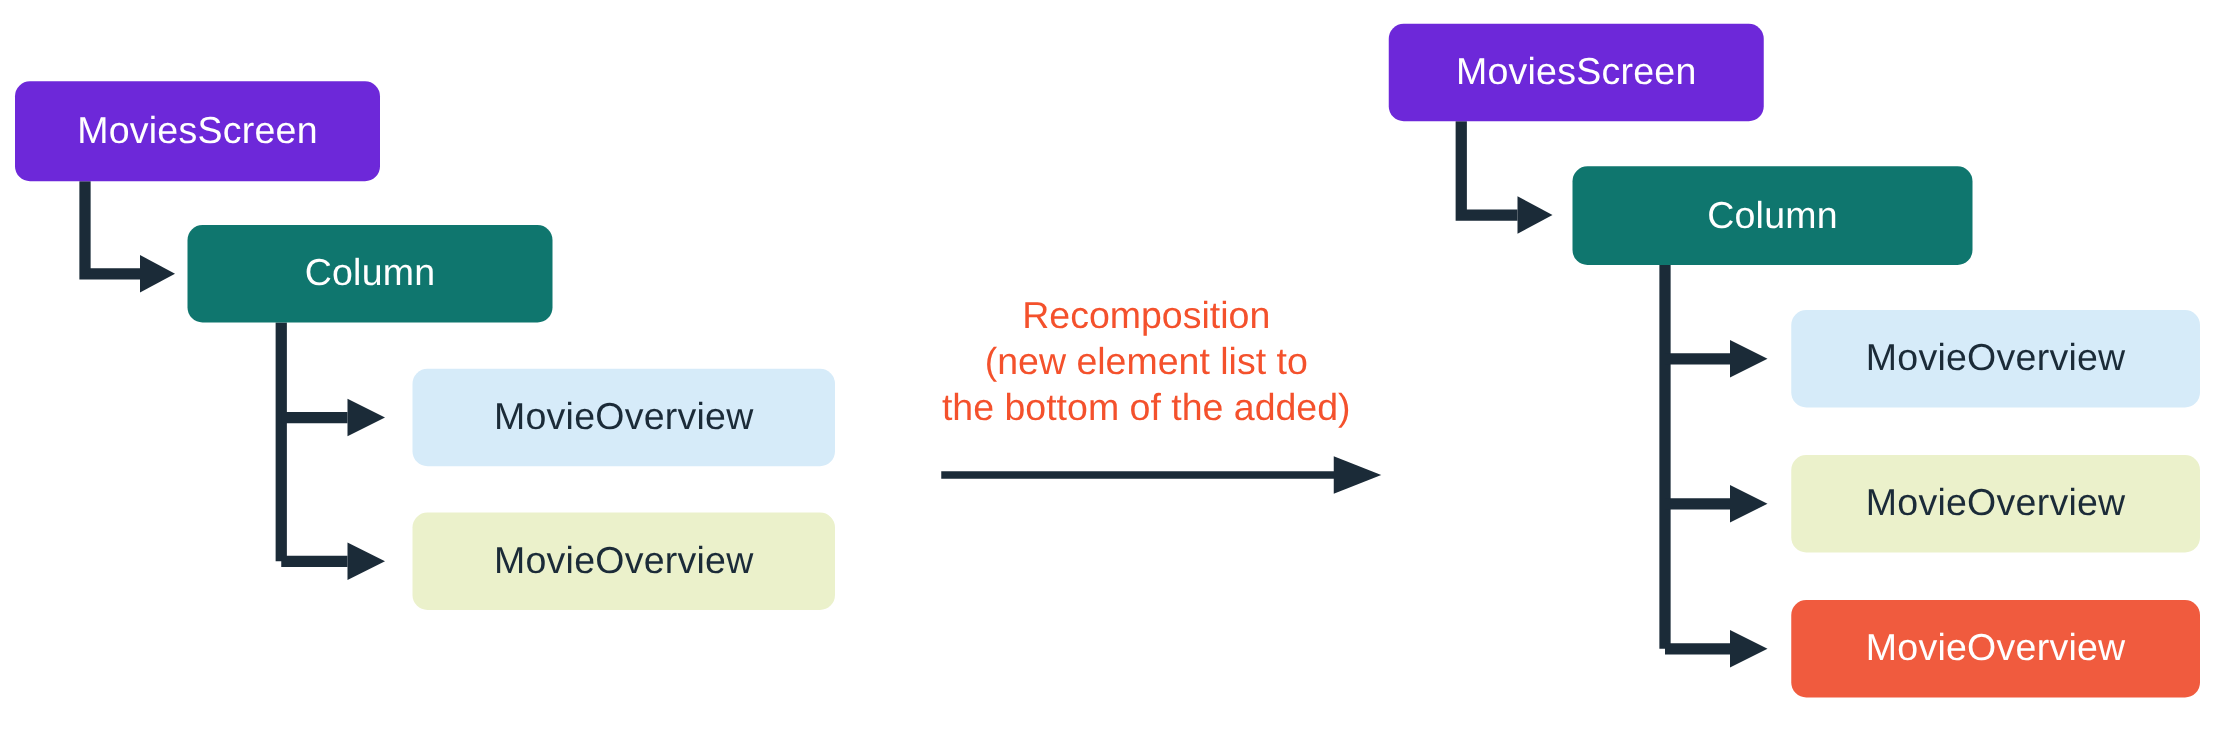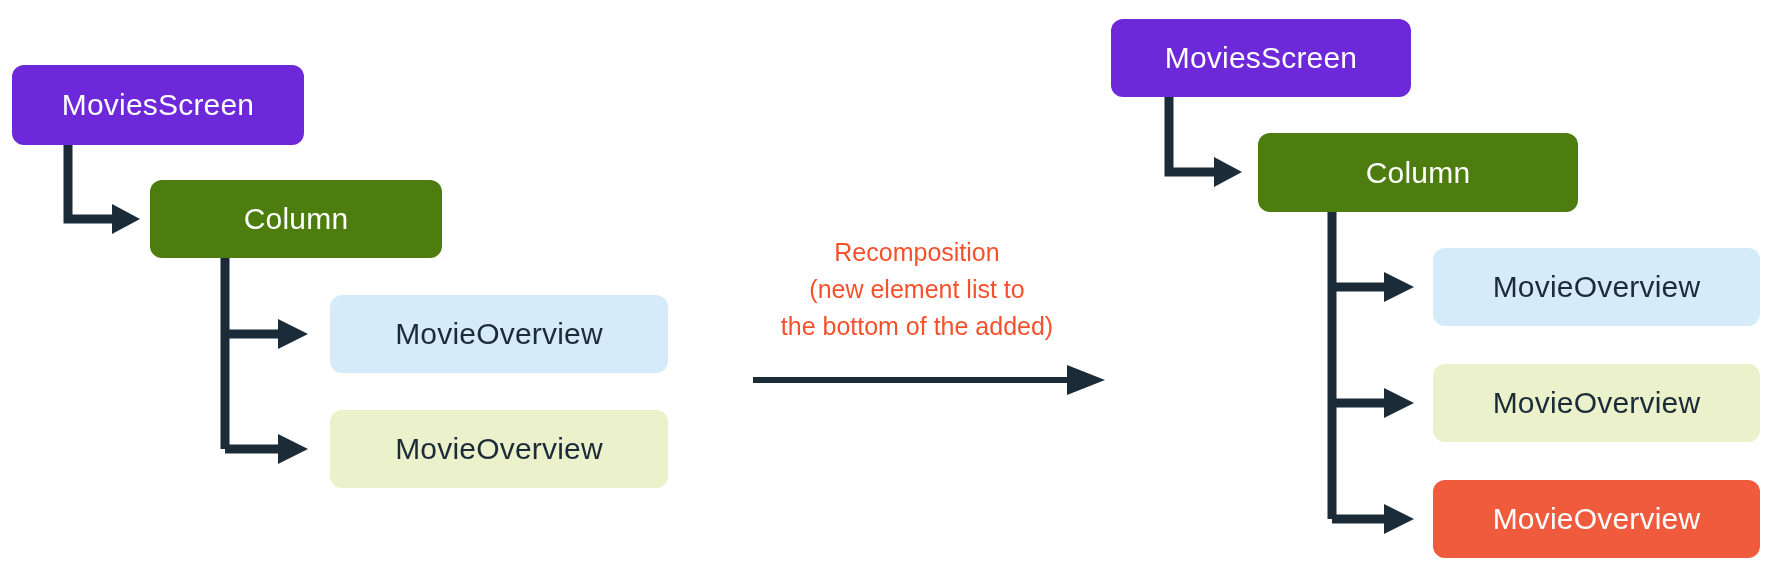--- a/index.html
+++ b/index.html
@@ -17,21 +17,21 @@
     display: flex;
     align-items: center;
     justify-content: center;
     border-radius: 12px;
     font-size: 30px;
     font-weight: 400;
     letter-spacing: 0.2px;
     white-space: nowrap;
   }
   .node-root      { background: #6d28d9; color: #ffffff; }
-  .node-container { background: #4d7c0f; color: #ffffff; }
+  .node-container { background: #0f766e; color: #ffffff; }
   .node-child-a   { background: #D6EBF9; color: #1B2B38; }
   .node-child-b   { background: #EBF1CB; color: #1B2B38; }
   .node-child-new { background: #F05B3E; color: #ffffff; }
 
   
   .l-root  { left: 12px;   top: 65px;  width: 292px; height: 80px; }
   .l-col   { left: 150px;  top: 180px; width: 292px; height: 78px; }
   .l-mo1   { left: 330px;  top: 295px; width: 338px; height: 78px; }
   .l-mo2   { left: 330px;  top: 410px; width: 338px; height: 78px; }
 
@@ -42,21 +42,21 @@
   .r-mo2   { left: 1433px; top: 364px; width: 327px; height: 78px; }
   .r-mo3   { left: 1433px; top: 480px; width: 327px; height: 78px; }
 
   .annotation {
     position: absolute;
     left: 702px;
     top: 234px;
     width: 430px;
     text-align: center;
     color: #F4512C;
-    font-size: 25px;
+    font-size: 30px;
     line-height: 37px;
     font-weight: 400;
   }
   .connector-layer {
     position: absolute;
     left: 0; top: 0;
     width: 1779px;
     height: 584px;
   }
 </style>

